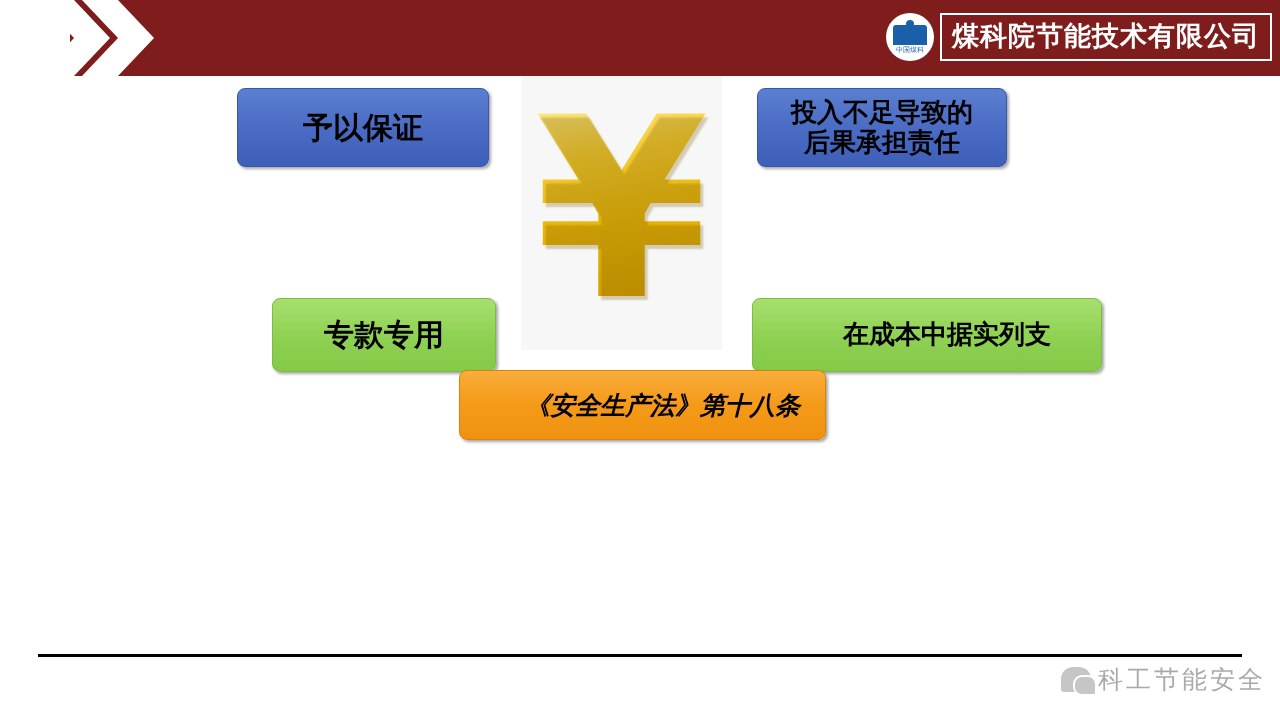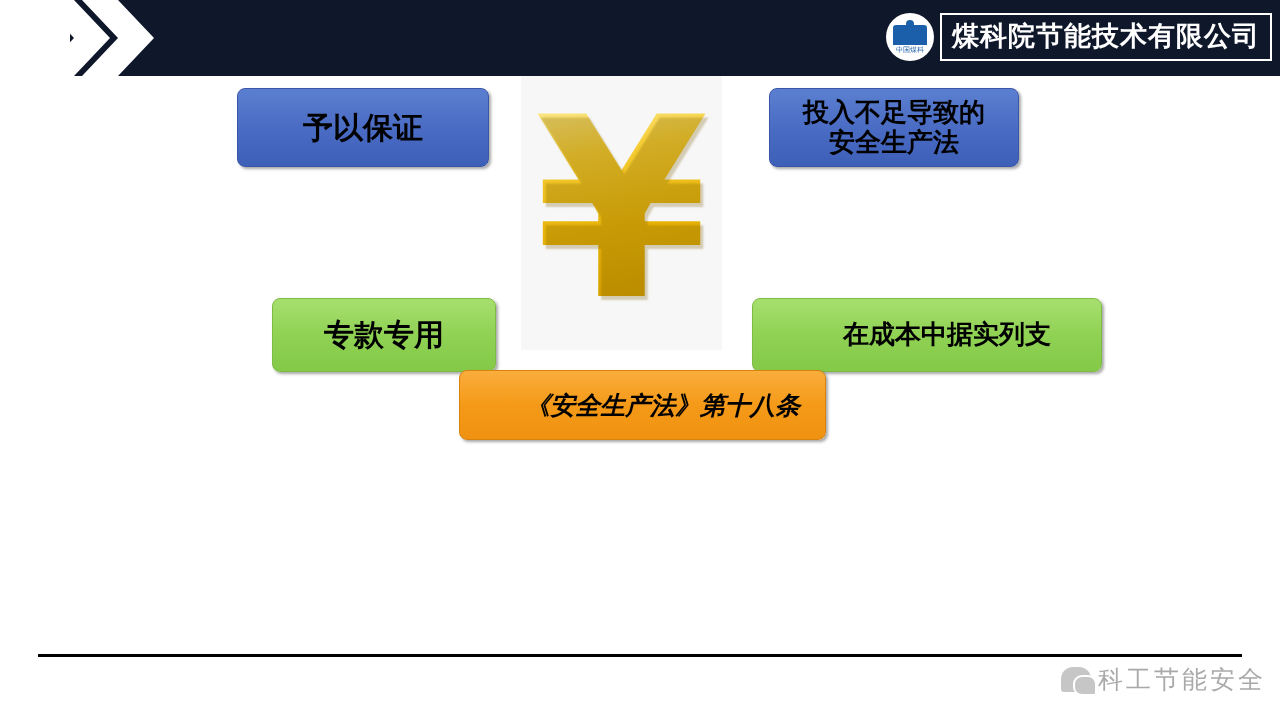--- a/index.html
+++ b/index.html
@@ -14,21 +14,21 @@
     font-family: "Liberation Sans", sans-serif;
     position: relative;
   }
 
   
   .header {
     position: absolute;
     left: 0; top: 0;
     width: 1280px;
     height: 76px;
-    background: #0f172a;
+    background: #7f1d1d;
     overflow: hidden;
   }
   .header-left-white {
     position: absolute;
     left: 0; top: 0;
     width: 70px;
     height: 76px;
     background: #ffffff;
   }
   .header-chevrons {
@@ -118,21 +118,21 @@
     background: linear-gradient(180deg, #a7df6f 0%, #90d254 50%, #84c948 100%);
     border: 1px solid #7dbb45;
     margin-top: 40px;
   }
   .box-orange {
     background: linear-gradient(180deg, #f9ad3c 0%, #f59a18 50%, #ef9211 100%);
     border: 1px solid #d9820c;
   }
 
   #box-yuyibaozheng { left: 237px; top: 12px;  width: 250px; height: 77px; font-size: 30px; }
-  #box-touru        { left: 757px; top: 12px;  width: 248px; height: 77px; font-size: 26px; margin-left: 12px; }
+  #box-touru        { left: 757px; top: 12px;  width: 248px; height: 77px; font-size: 26px; }
   #box-zhuankuan    { left: 272px; top: 182px; width: 222px; height: 72px; font-size: 30px; }
   #box-chengben     { left: 752px; top: 182px; width: 308px; height: 72px; font-size: 26px; padding-left: 40px; }
   #box-law          { left: 459px; top: 294px; width: 325px; height: 68px; font-size: 25px; font-style: italic; padding-left: 40px; }
 
   
   .yuan-wrap {
     position: absolute;
     left: 521px; top: 0px;
     width: 201px; height: 274px;
     background: #f7f7f7;
@@ -229,21 +229,21 @@
     <div class="yuan-glyph">¥</div>
   </div>
 
   <div id="box-yuyibaozheng" class="box box-blue">
     <span>予以保证</span>
   </div>
 
   <div id="box-touru" class="box box-blue">
     <span>
       <span>投入不足导致的</span><br>
-      <span>安全生产法</span>
+      <span>后果承担责任</span>
     </span>
   </div>
 
   <div id="box-zhuankuan" class="box box-green">
     <span>专款专用</span>
   </div>
 
   <div id="box-chengben" class="box box-green">
     <span>在成本中据实列支</span>
   </div>

